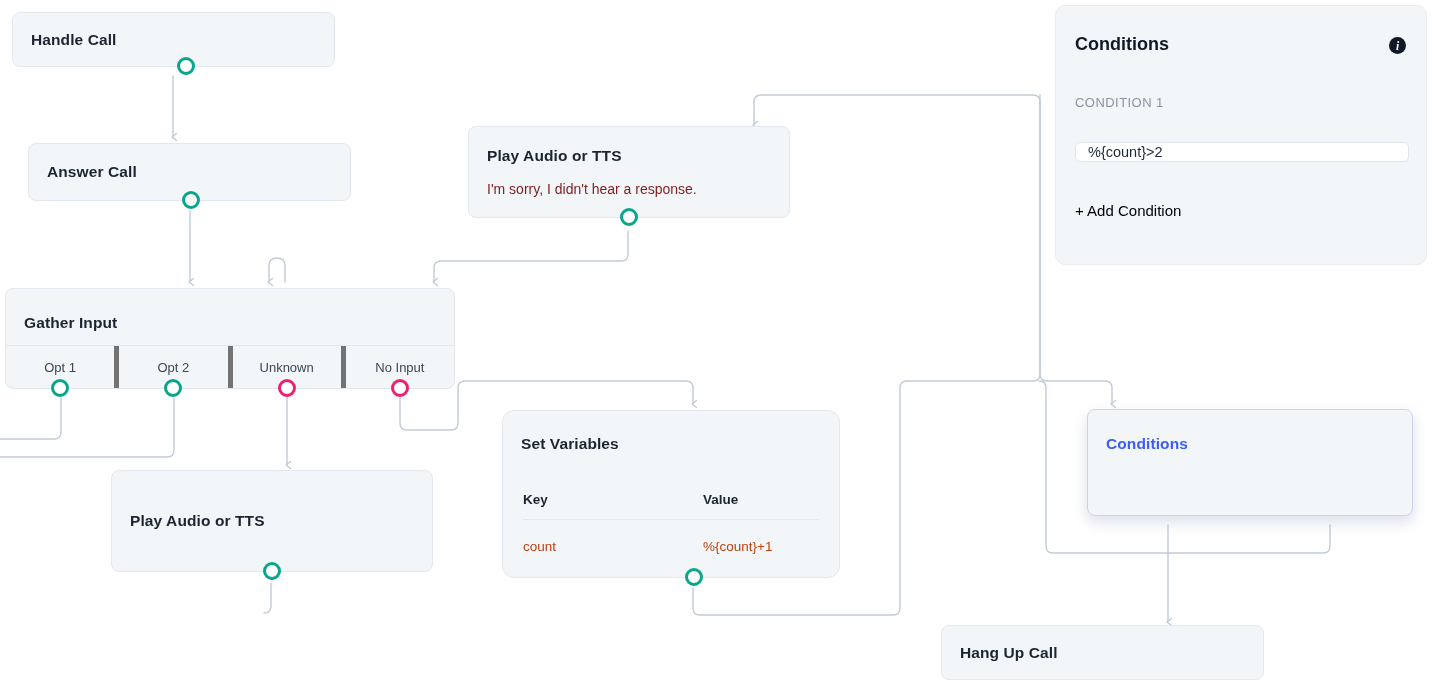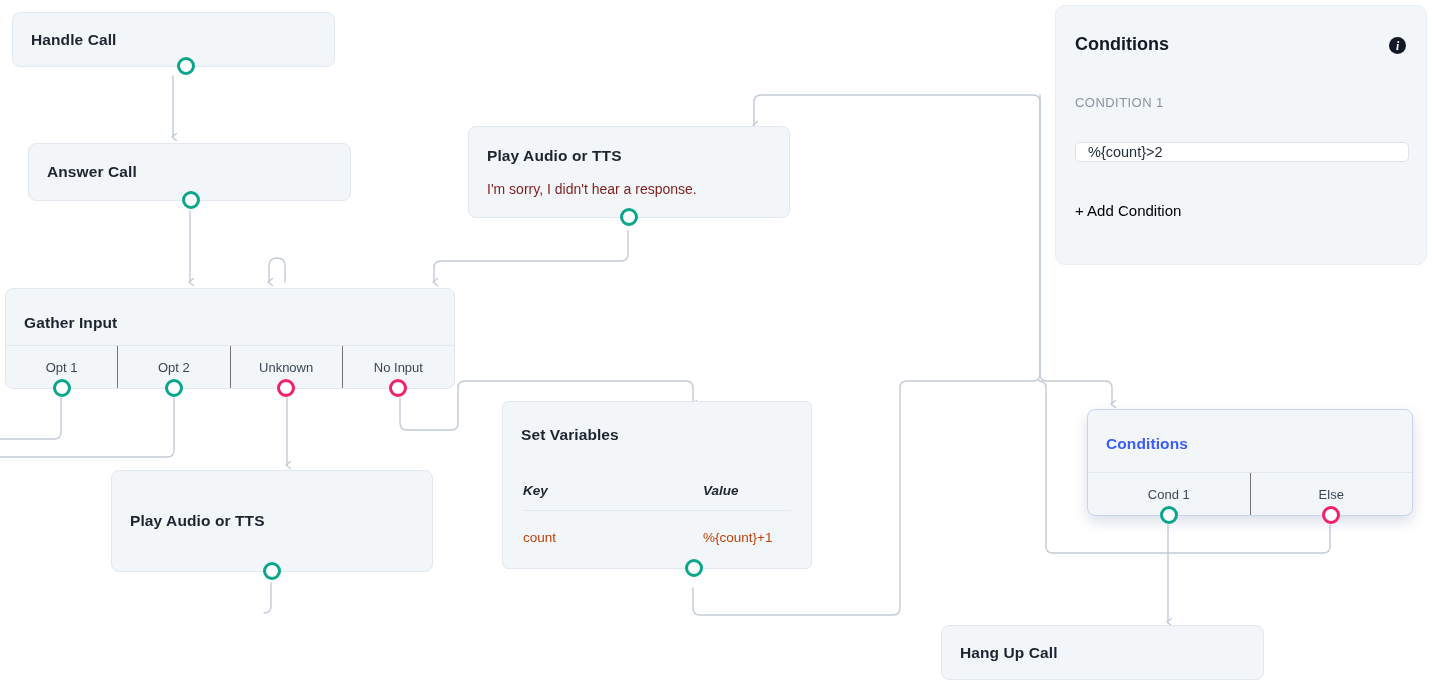--- a/index.html
+++ b/index.html
@@ -49,40 +49,40 @@
   .ports{
     position:absolute;left:0;right:0;bottom:0;
     display:flex;
     border-top:1px solid #e2e8ef;
     height:42px;
   }
   .port-cell{
     flex:1 1 0;
     display:flex;align-items:center;justify-content:center;
     font-size:13px;color:#3c4655;
-    border-left:1px solid #737373;
+    border-left:5px solid #737373;
     position:relative;
   }
   .port-cell:first-child{border-left:none;}
   .dot{
     position:absolute;
     width:18px;height:18px;border-radius:50%;
     background:#ffffff;
     box-sizing:border-box;
     border:3.2px solid #0aa68c;
   }
   .dot.pink{border-color:#f0206a;}
   .dot.port{bottom:-9px;left:50%;margin-left:-9px;}
   .dot.bottom{bottom:-9px;left:50%;margin-left:-9px;}
 
   
   .kv{position:absolute;left:0;right:0;padding:0 20px;box-sizing:border-box;}
   .kv-row{display:flex;font-size:13.5px;}
   .kv-row .c1{width:180px;}
-  .kv-head{color:#1c2430;font-weight:bold;font-style:italic;}
+  .kv-head{color:#1c2430;font-weight:bold;}
   .kv-body{color:#c2410c;}
   .kv-rule{height:1px;background:#e2e8ef;margin:0 20px;position:absolute;left:0;right:0;}
 
   
   #panel{
     position:absolute;left:1055px;top:5px;width:372px;height:260px;
     background:#f2f6f9;border:1px solid #e8edf3;border-radius:10px;
     box-sizing:border-box;
   }
   #panel .p-title{
@@ -189,46 +189,36 @@
         <span class="dot port pink"></span>
       </div>
     </div>
   </div>
 
   <div class="node two" style="left:111px;top:470px;width:322px;height:102px;">
     <span class="node-title">Play Audio or TTS</span>
     <span class="dot bottom" style="left:160px;margin-left:-9px;"></span>
   </div>
 
-  <div class="node" style="left:502px;top:401px;width:310px;height:168px;border-radius:6px;">
+  <div class="node" style="left:502px;top:410px;width:338px;height:168px;border-radius:12px;">
     <span class="node-title" style="position:absolute;left:0;top:25px;">Set Variables</span>
     <div class="kv kv-row kv-head" style="top:81px;">
       <span class="c1">Key</span>
       <span>Value</span>
     </div>
     <div class="kv-rule" style="top:108px;"></div>
     <div class="kv kv-row kv-body" style="top:128px;">
       <span class="c1">count</span>
       <span>%{count}+1</span>
     </div>
     <span class="dot bottom" style="left:191px;margin-left:-9px;"></span>
   </div>
 
   <div class="node sel" style="left:1087px;top:409px;width:326px;height:107px;">
     <span class="node-title accent" style="position:absolute;left:0;top:26px;">Conditions</span>
-    <div class="ports">
-      <div class="port-cell">
-        <span>Cond 1</span>
-        <span class="dot port"></span>
-      </div>
-      <div class="port-cell">
-        <span>Else</span>
-        <span class="dot port pink"></span>
-      </div>
-    </div>
   </div>
 
   <div class="node simple" style="left:941px;top:625px;width:323px;height:55px;">
     <span class="node-title">Hang Up Call</span>
   </div>
 
   <div id="panel">
     <div class="p-title">Conditions</div>
     <div class="info">i</div>
     <div class="p-label">CONDITION 1</div>

